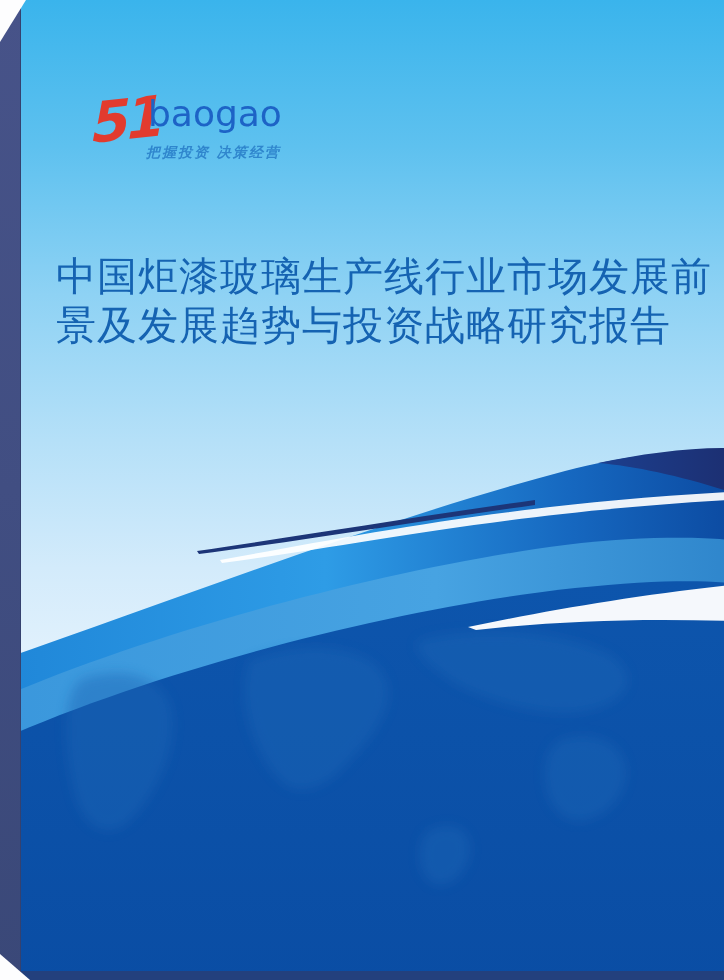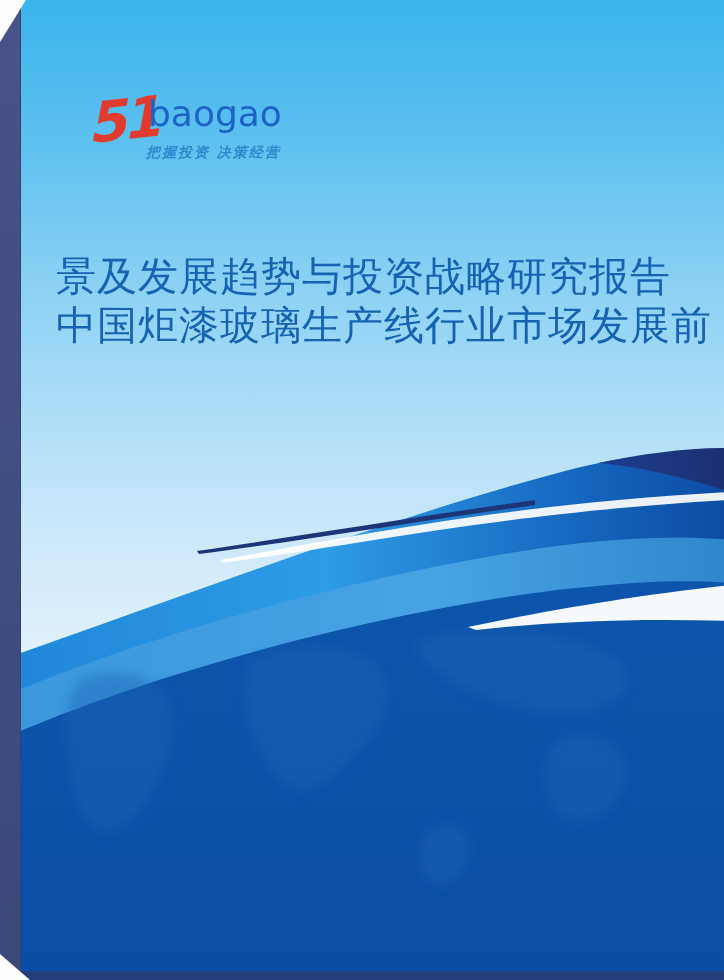--- a/index.html
+++ b/index.html
@@ -131,17 +131,17 @@
   <div class="corner corner-tl"></div>
   <div class="corner corner-bl"></div>
 
   <div class="logo">
     <div class="logo-mark">51</div>
     <div class="logo-word">baogao</div>
     <div class="logo-tagline">把握投资 决策经营</div>
   </div>
 
   <div class="title">
+    <div class="line">中国炬漆玻璃生产线行业市场发展前</div>
     <div class="line">景及发展趋势与投资战略研究报告</div>
-    <div class="line">中国炬漆玻璃生产线行业市场发展前</div>
   </div>
 
 </div>
 
 </body></html>

